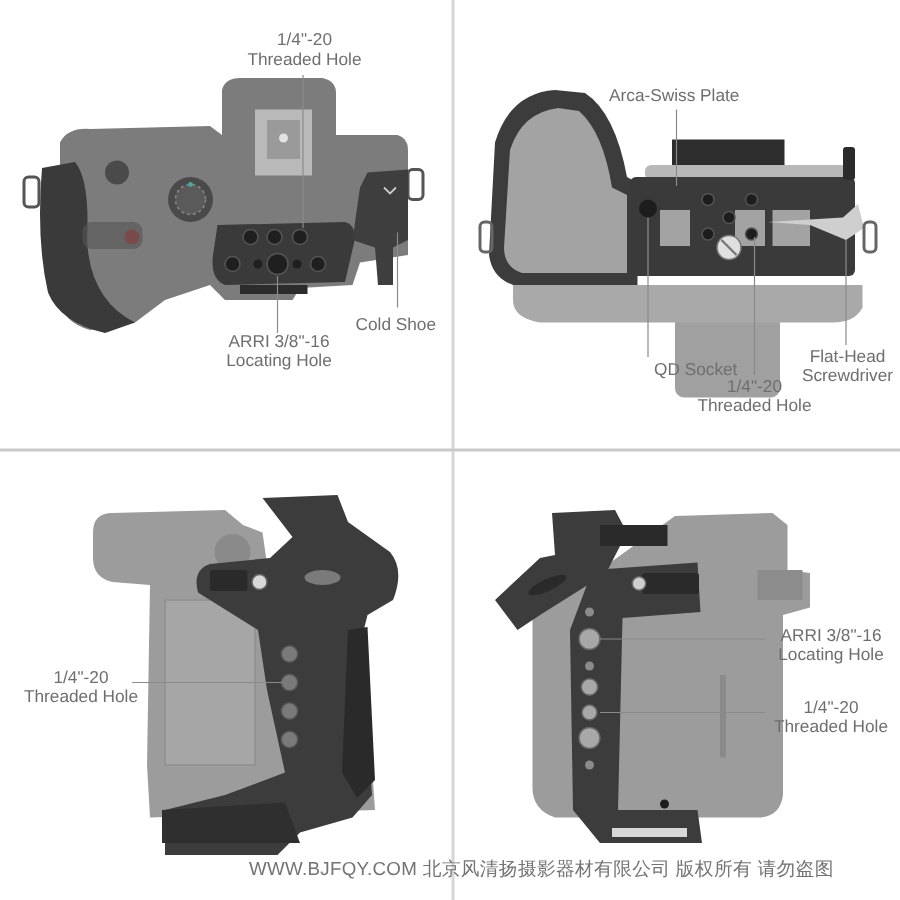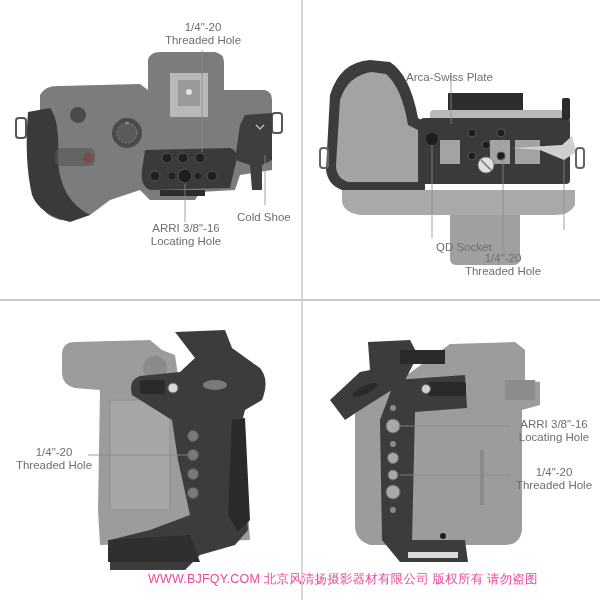--- a/index.html
+++ b/index.html
@@ -5,21 +5,21 @@
     html, body { margin: 0; padding: 0; background: #ffffff; }
     body { width: 600px; height: 600px; position: relative; overflow: hidden;
            font-family: "Liberation Sans", "DejaVu Sans", sans-serif; }
     .divider-v { position: absolute; left: 301px; top: 0; width: 2px; height: 600px; background: #d6d6d6; }
     .divider-h { position: absolute; left: 0; top: 299px; width: 600px; height: 2px; background: #c9c9c9; }
     .panel { position: absolute; width: 300px; height: 300px; }
     .panel svg { position: absolute; left: 0; top: 0; }
     .label { position: absolute; color: #6e6e6e; font-size: 11.5px; line-height: 13px; white-space: nowrap; }
     .label.center { text-align: center; }
     .label span { display: block; }
-    .watermark { position: absolute; left: 148px; top: 571px; color: #ec4899; font-size: 12.5px;
+    .watermark { position: absolute; left: 166px; top: 571px; color: #737373; font-size: 12.5px;
                  letter-spacing: 0.2px; white-space: nowrap; }
   </style>
 </head>
 <body>
 
 <div class="divider-v"></div>
 <div class="divider-h"></div>
 
 <div class="panel" style="left:0;top:0;">
   <svg width="300" height="300" viewBox="0 0 300 300">
@@ -105,29 +105,33 @@
     <rect x="262" y="98" width="8" height="22" rx="2" fill="#2b2b2b"></rect>
 
     <rect x="20" y="148" width="8" height="20" rx="3" fill="none" stroke="#666" stroke-width="2"></rect>
     <rect x="276" y="148" width="8" height="20" rx="3" fill="none" stroke="#666" stroke-width="2"></rect>
 
     <line x1="151" y1="73" x2="151" y2="124" stroke="#8a8a8a" stroke-width="0.8"></line>
     <line x1="132" y1="145" x2="132" y2="238" stroke="#8a8a8a" stroke-width="0.8"></line>
     <line x1="203" y1="158" x2="203" y2="250" stroke="#8a8a8a" stroke-width="0.8"></line>
     <line x1="264" y1="160" x2="264" y2="230" stroke="#8a8a8a" stroke-width="0.8"></line>
   </svg>
-  <div class="label" style="left:106px;top:71px;">
+  <div class="label" style="left:106px;top:58px;">
     <span>Arca-Swiss Plate</span>
   </div>
   <div class="label" style="left:103px;top:241px;margin-left:33px;">
     <span>QD Socket</span>
   </div>
   <div class="label center" style="left:162px;top:252px;width:82px;">
     <span>1/4"-20</span>
     <span>Threaded Hole</span>
+  </div>
+  <div class="label center" style="left:232px;top:232px;width:66px;">
+    <span>Flat-Head</span>
+    <span>Screwdriver</span>
   </div>
 </div>
 
 <div class="panel" style="left:0;top:300px;">
   <svg width="300" height="300" viewBox="0 0 300 300">
 
     <path d="M62 55 Q62 42 75 42 L150 40 L162 50 L175 55 L180 90 L240 95 L250 240 L100 245 L98 210 L100 90 L75 88 Q62 85 62 72 Z" fill="#9c9c9c"></path>
     <rect x="110" y="100" width="60" height="110" fill="#a6a6a6" stroke="#8f8f8f"></rect>
     <circle cx="155" cy="68" r="12" fill="#8a8a8a"></circle>
 

